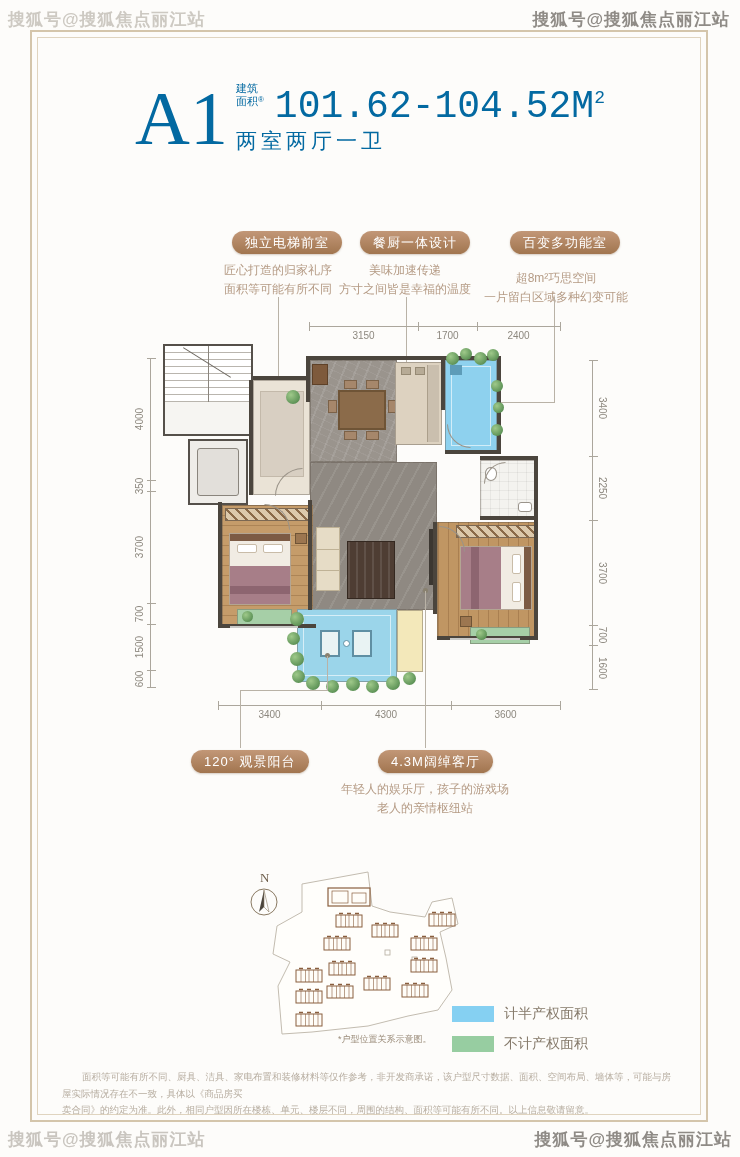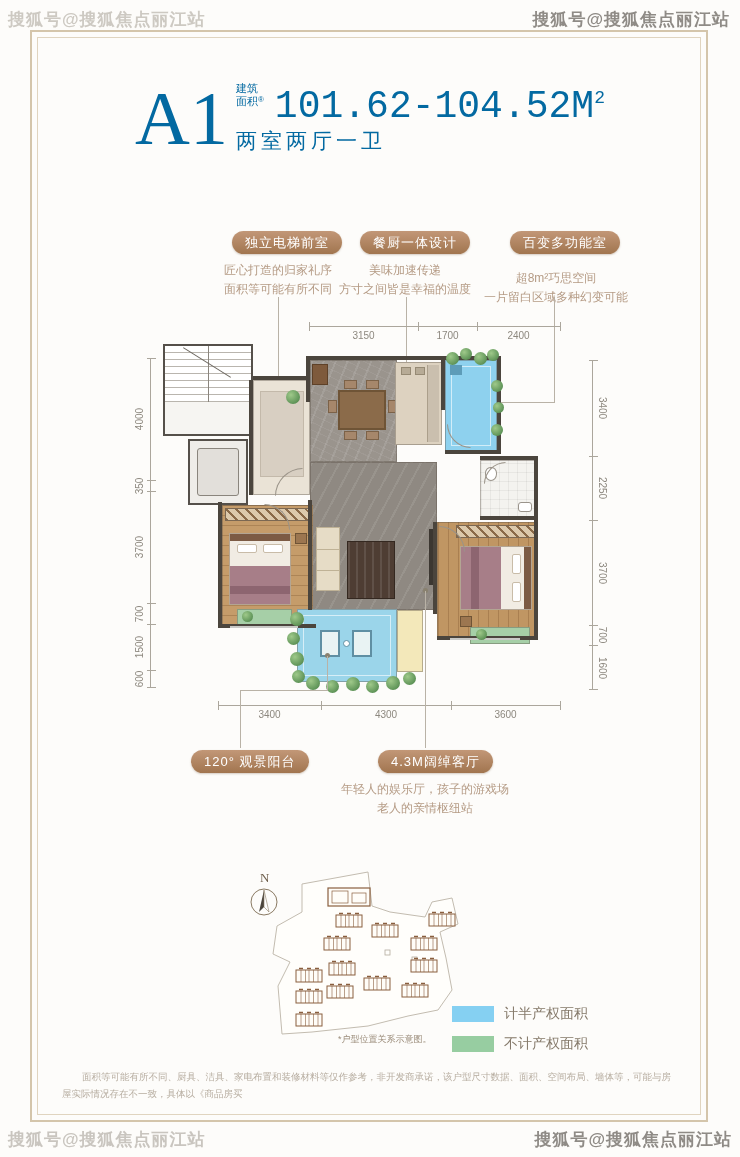--- a/index.html
+++ b/index.html
@@ -387,15 +387,16 @@
     <div class="legend-swatch" style="background: rgb(133, 208, 242);"></div>
     <div class="legend-label">计半产权面积</div>
   </div>
   <div class="legend-row" style="left:452px; top:1035px;">
     <div class="legend-swatch" style="background: rgb(151, 205, 161);"></div>
     <div class="legend-label">不计产权面积</div>
   </div>
 
   <div class="disc">
     <div class="l1">面积等可能有所不同、厨具、洁具、家电布置和装修材料等仅作参考，非开发商承诺，该户型尺寸数据、面积、空间布局、墙体等，可能与房屋实际情况存在不一致，具体以《商品房买</div>
+    <div class="l2">卖合同》的约定为准。此外，相同户型因所在楼栋、单元、楼层不同，周围的结构、面积等可能有所不同。以上信息敬请留意。</div>
   </div>
 
 </div>
 
 </body></html>

